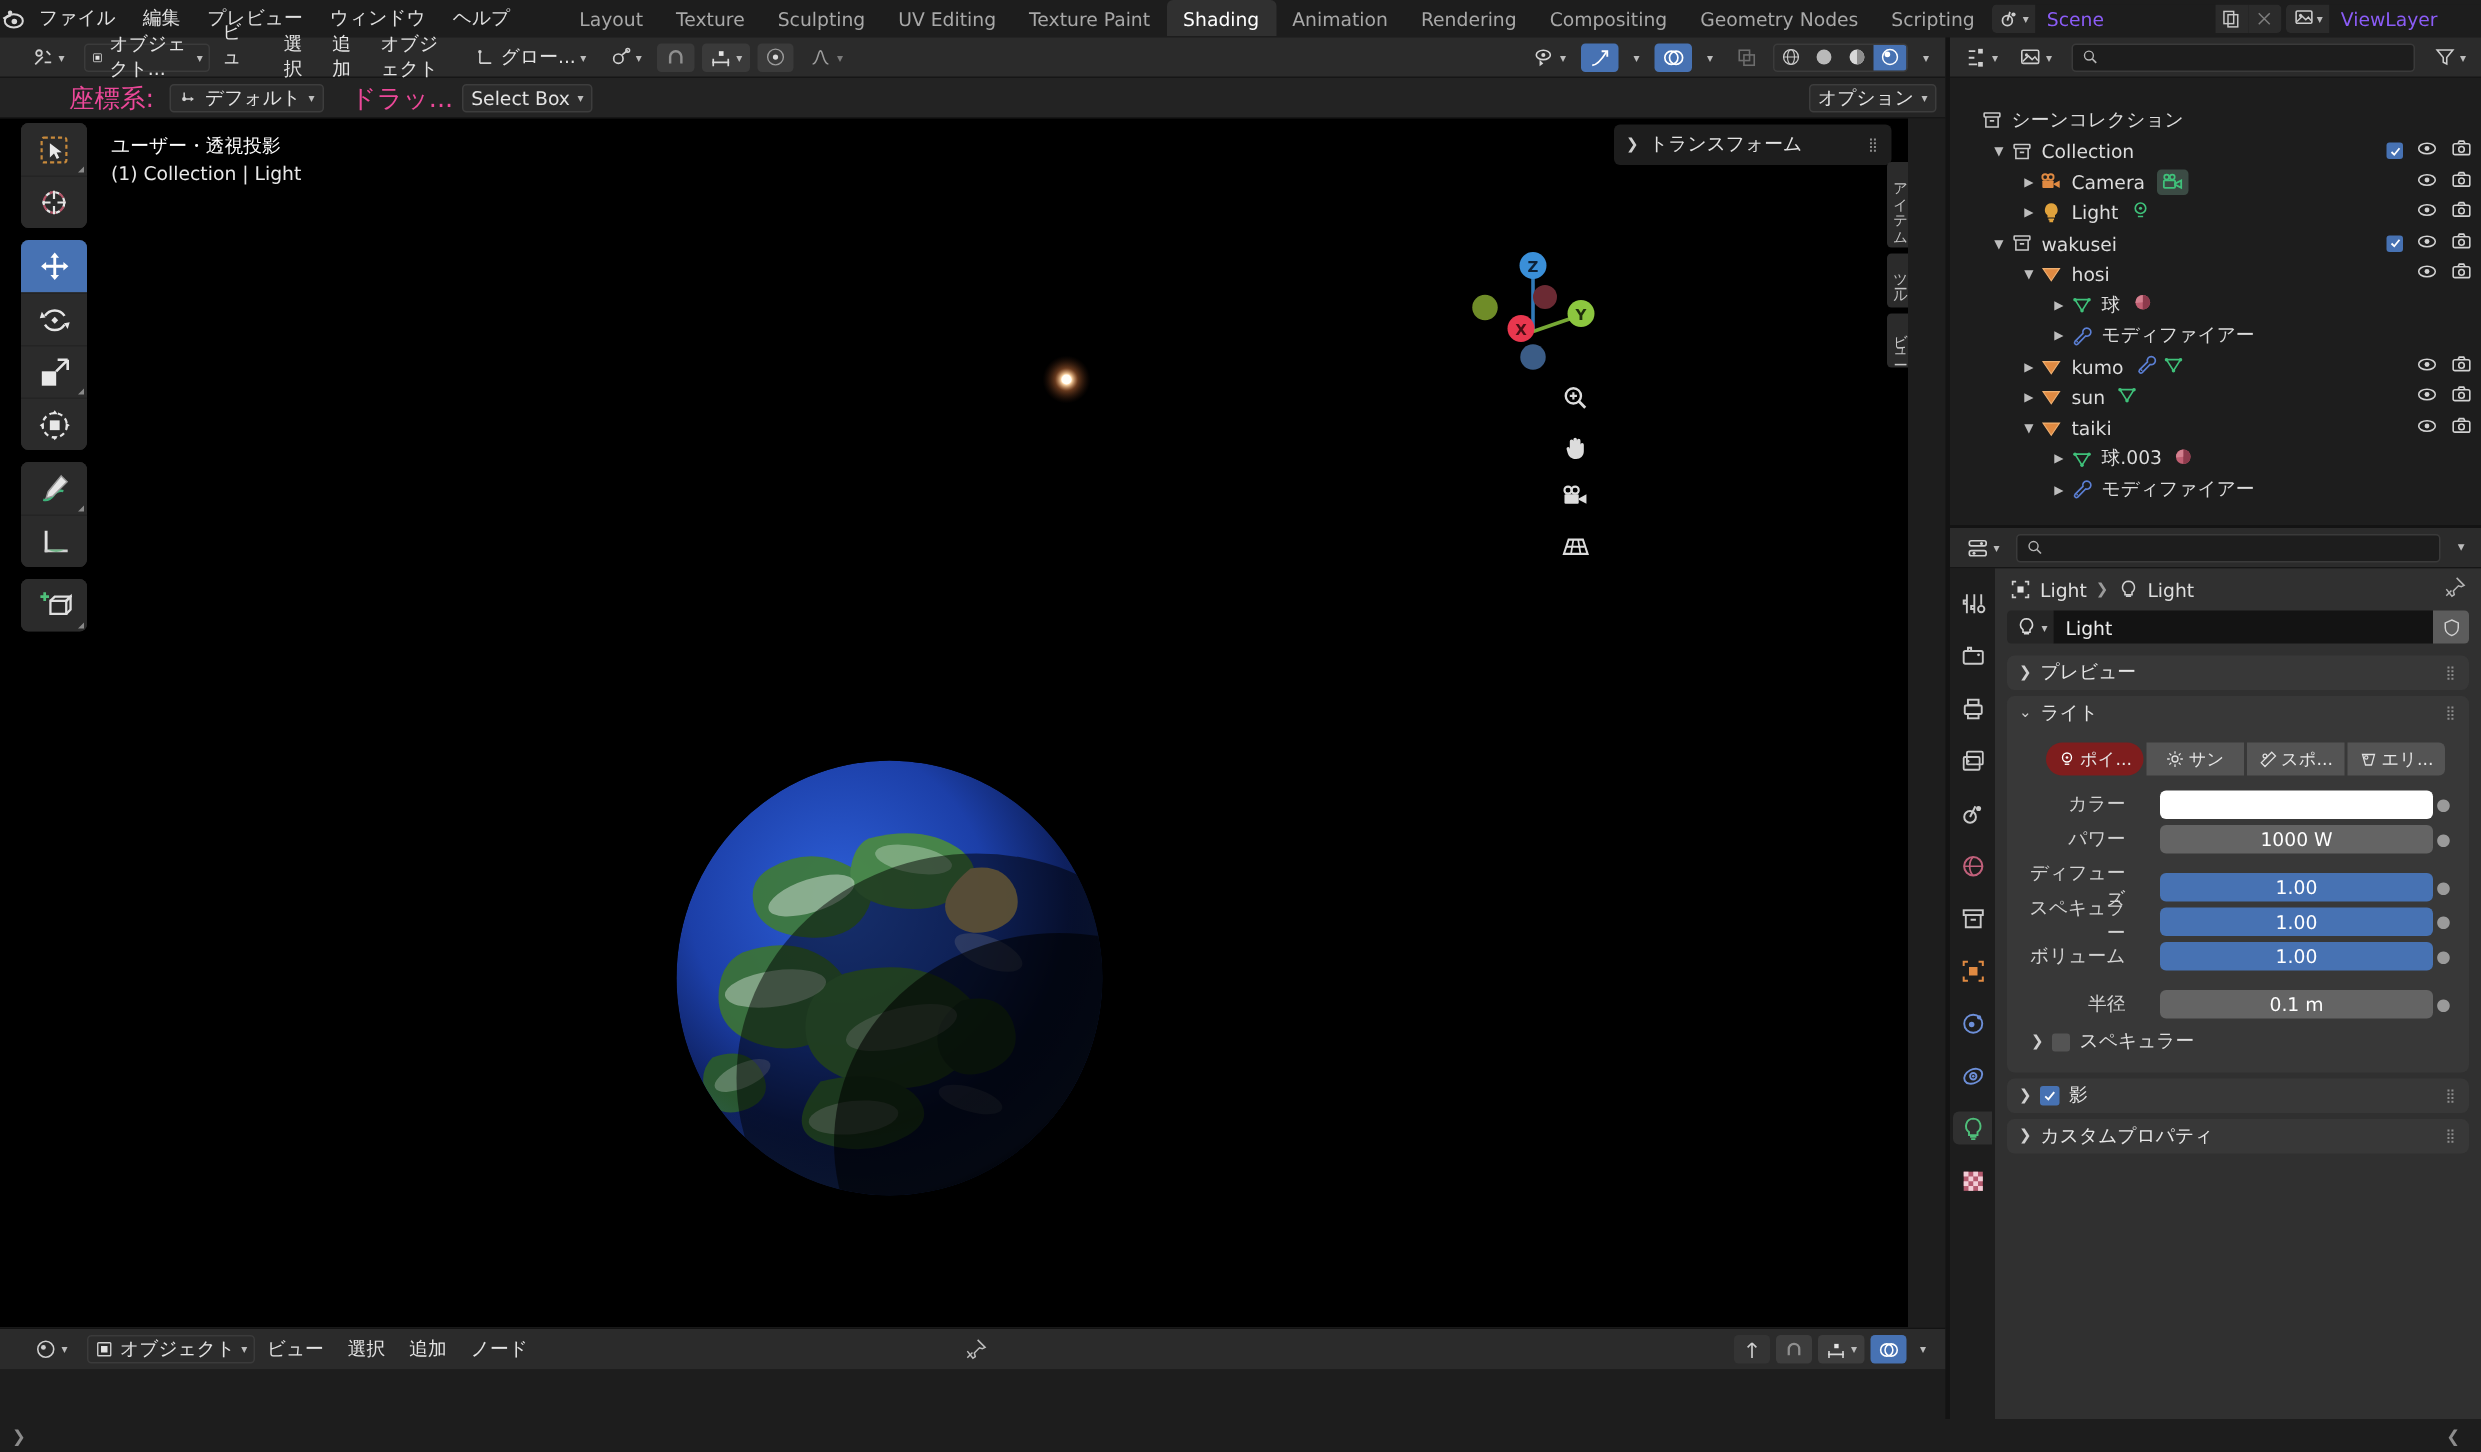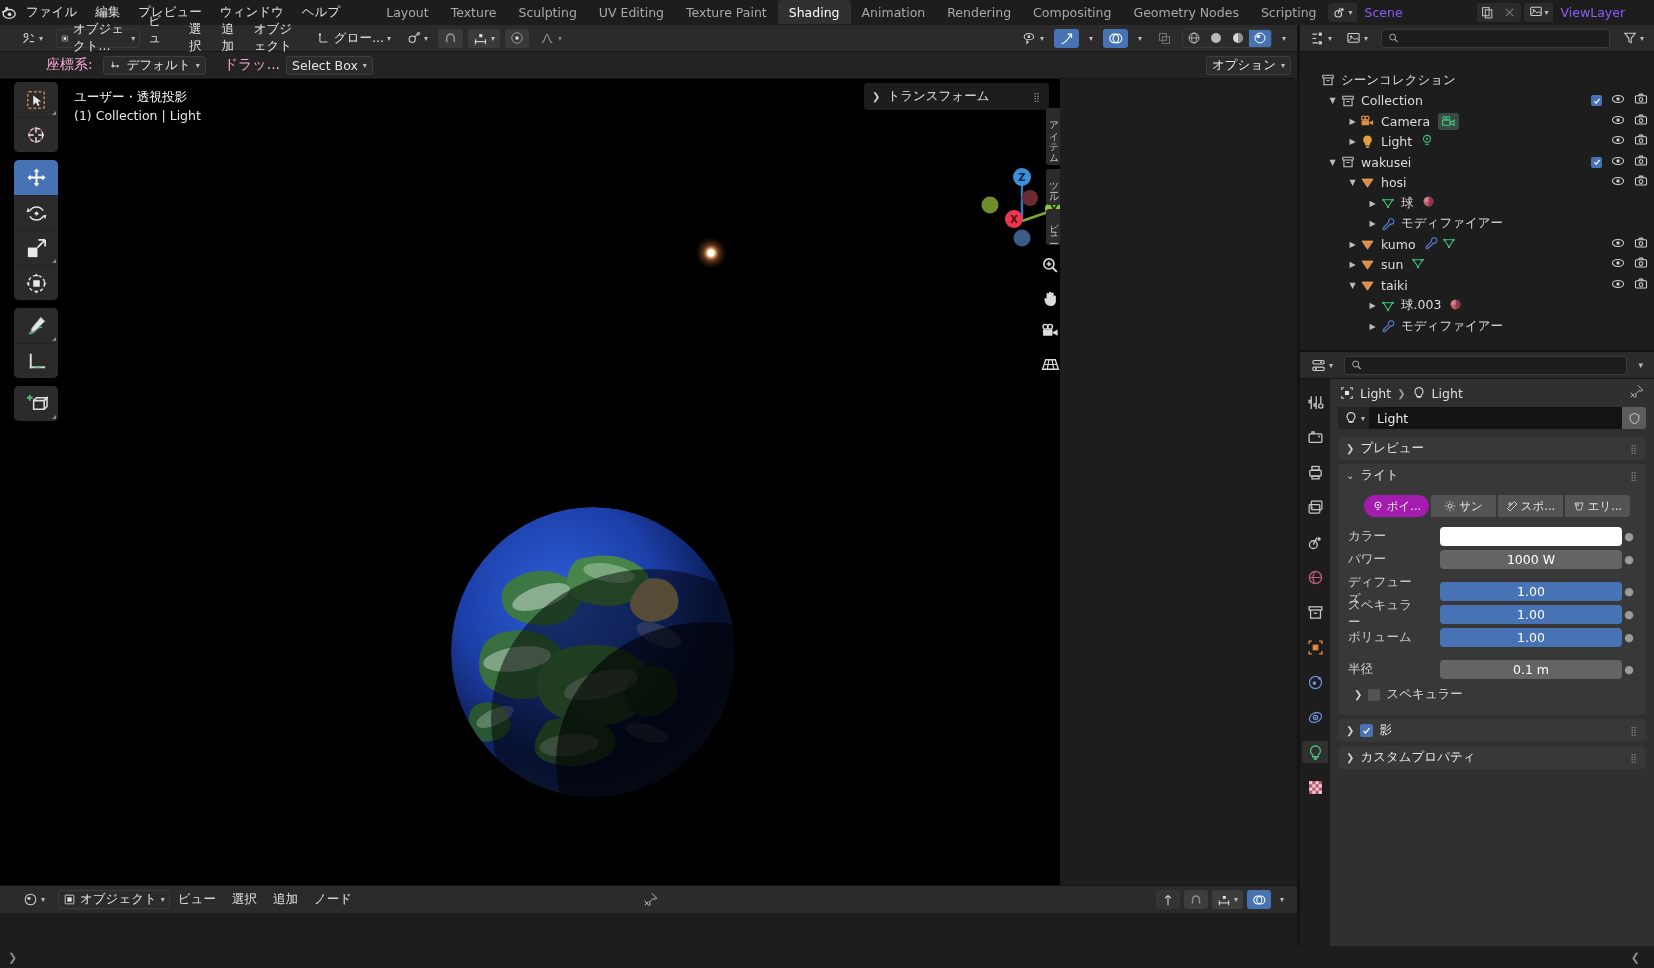--- a/index.html
+++ b/index.html
@@ -61,30 +61,30 @@
   }
   .seg > div { width:22px; height:19px; display:flex; align-items:center; justify-content:center; }
   .seg > div.on { background:#4772b3; }
 
   
   .toolsettings {
     position:absolute; left:0; top:52px; width:1297px; height:27px;
     background:#232323; display:flex; align-items:center; padding:0 6px;
     border-bottom:1px solid #161616;
   }
-  .ts-label { color:#f9a8d4; font-size:14px; margin:0 10px 0 40px; }
+  .ts-label { color:#ec4899; font-size:17px; margin:0 10px 0 40px; }
   .ts-pick {
     background:#2b2b2b; border:1px solid #3d3d3d; border-radius:3px; height:19px;
     display:flex; align-items:center; gap:5px; padding:0 5px; min-width:96px; font-size:12.5px;
   }
   .ts-gap { width:12px; }
 
   
   .viewport {
-    position:absolute; left:0; top:79px; width:1060px; height:806px;
+    position:absolute; left:0; top:79px; width:1272px; height:806px;
     background:#000; overflow:hidden;
   }
   .vp-text { position:absolute; left:74px; top:8px; font-size:12.5px; color:#fff; line-height:19px; text-shadow:0 0 3px #000;}
   .vp-text .l2 { color:#e8e8e8; }
 
   
   .tbar { position:absolute; left:14px; top:3px; width:44px; display:flex; flex-direction:column; }
   .tgroup { background:#2b2b2b; border-radius:5px; overflow:hidden; margin-bottom:8px; }
   .tbtn {
     width:44px; height:35px; display:flex; align-items:center; justify-content:center;
@@ -198,23 +198,23 @@
   .panel-body { padding:2px 10px 10px 10px; }
   .lighttype {
     display:flex; gap:2px; margin:6px 6px 9px 16px;
   }
   .lt {
     flex:1; height:22px; background:#545454; display:flex; align-items:center; justify-content:center; gap:3px;
     font-size:11.5px; color:#e6e6e6; overflow:hidden; white-space:nowrap;
   }
   .lt:first-child { border-radius:4px 0 0 4px; }
   .lt:last-child { border-radius:0 4px 4px 0; }
-  .lt.on { background:#a21caf;border-radius:11px; }
+  .lt.on { background:#7f1d1d;border-radius:11px; }
   .prop-row { display:flex; align-items:center; height:20px; margin-bottom:3px; }
-  .prop-label { width:92px; text-align:left; padding-right:23px; font-size:12.5px; color:#d2d2d2; }
+  .prop-label { width:92px; text-align:right; padding-right:23px; font-size:12.5px; color:#d2d2d2; }
   .prop-field {
     flex:1; height:19px; border-radius:4px; display:flex; align-items:center; justify-content:center;
     font-size:12.5px; color:#fff;
   }
   .prop-field.white { background:#ffffff; }
   .prop-field.grey  { background:#646464; }
   .prop-field.blue  { background:#4772b3; }
   .anim-dot { width:14px; display:flex; align-items:center; justify-content:center; color:#9a9a9a; font-size:11px;}
   .sub-row { display:flex; align-items:center; gap:6px; padding:4px 0 2px 6px; font-size:12.5px; color:#dedede;}
   .sq { width:12px; height:12px; background:#545454; border-radius:2px; }

